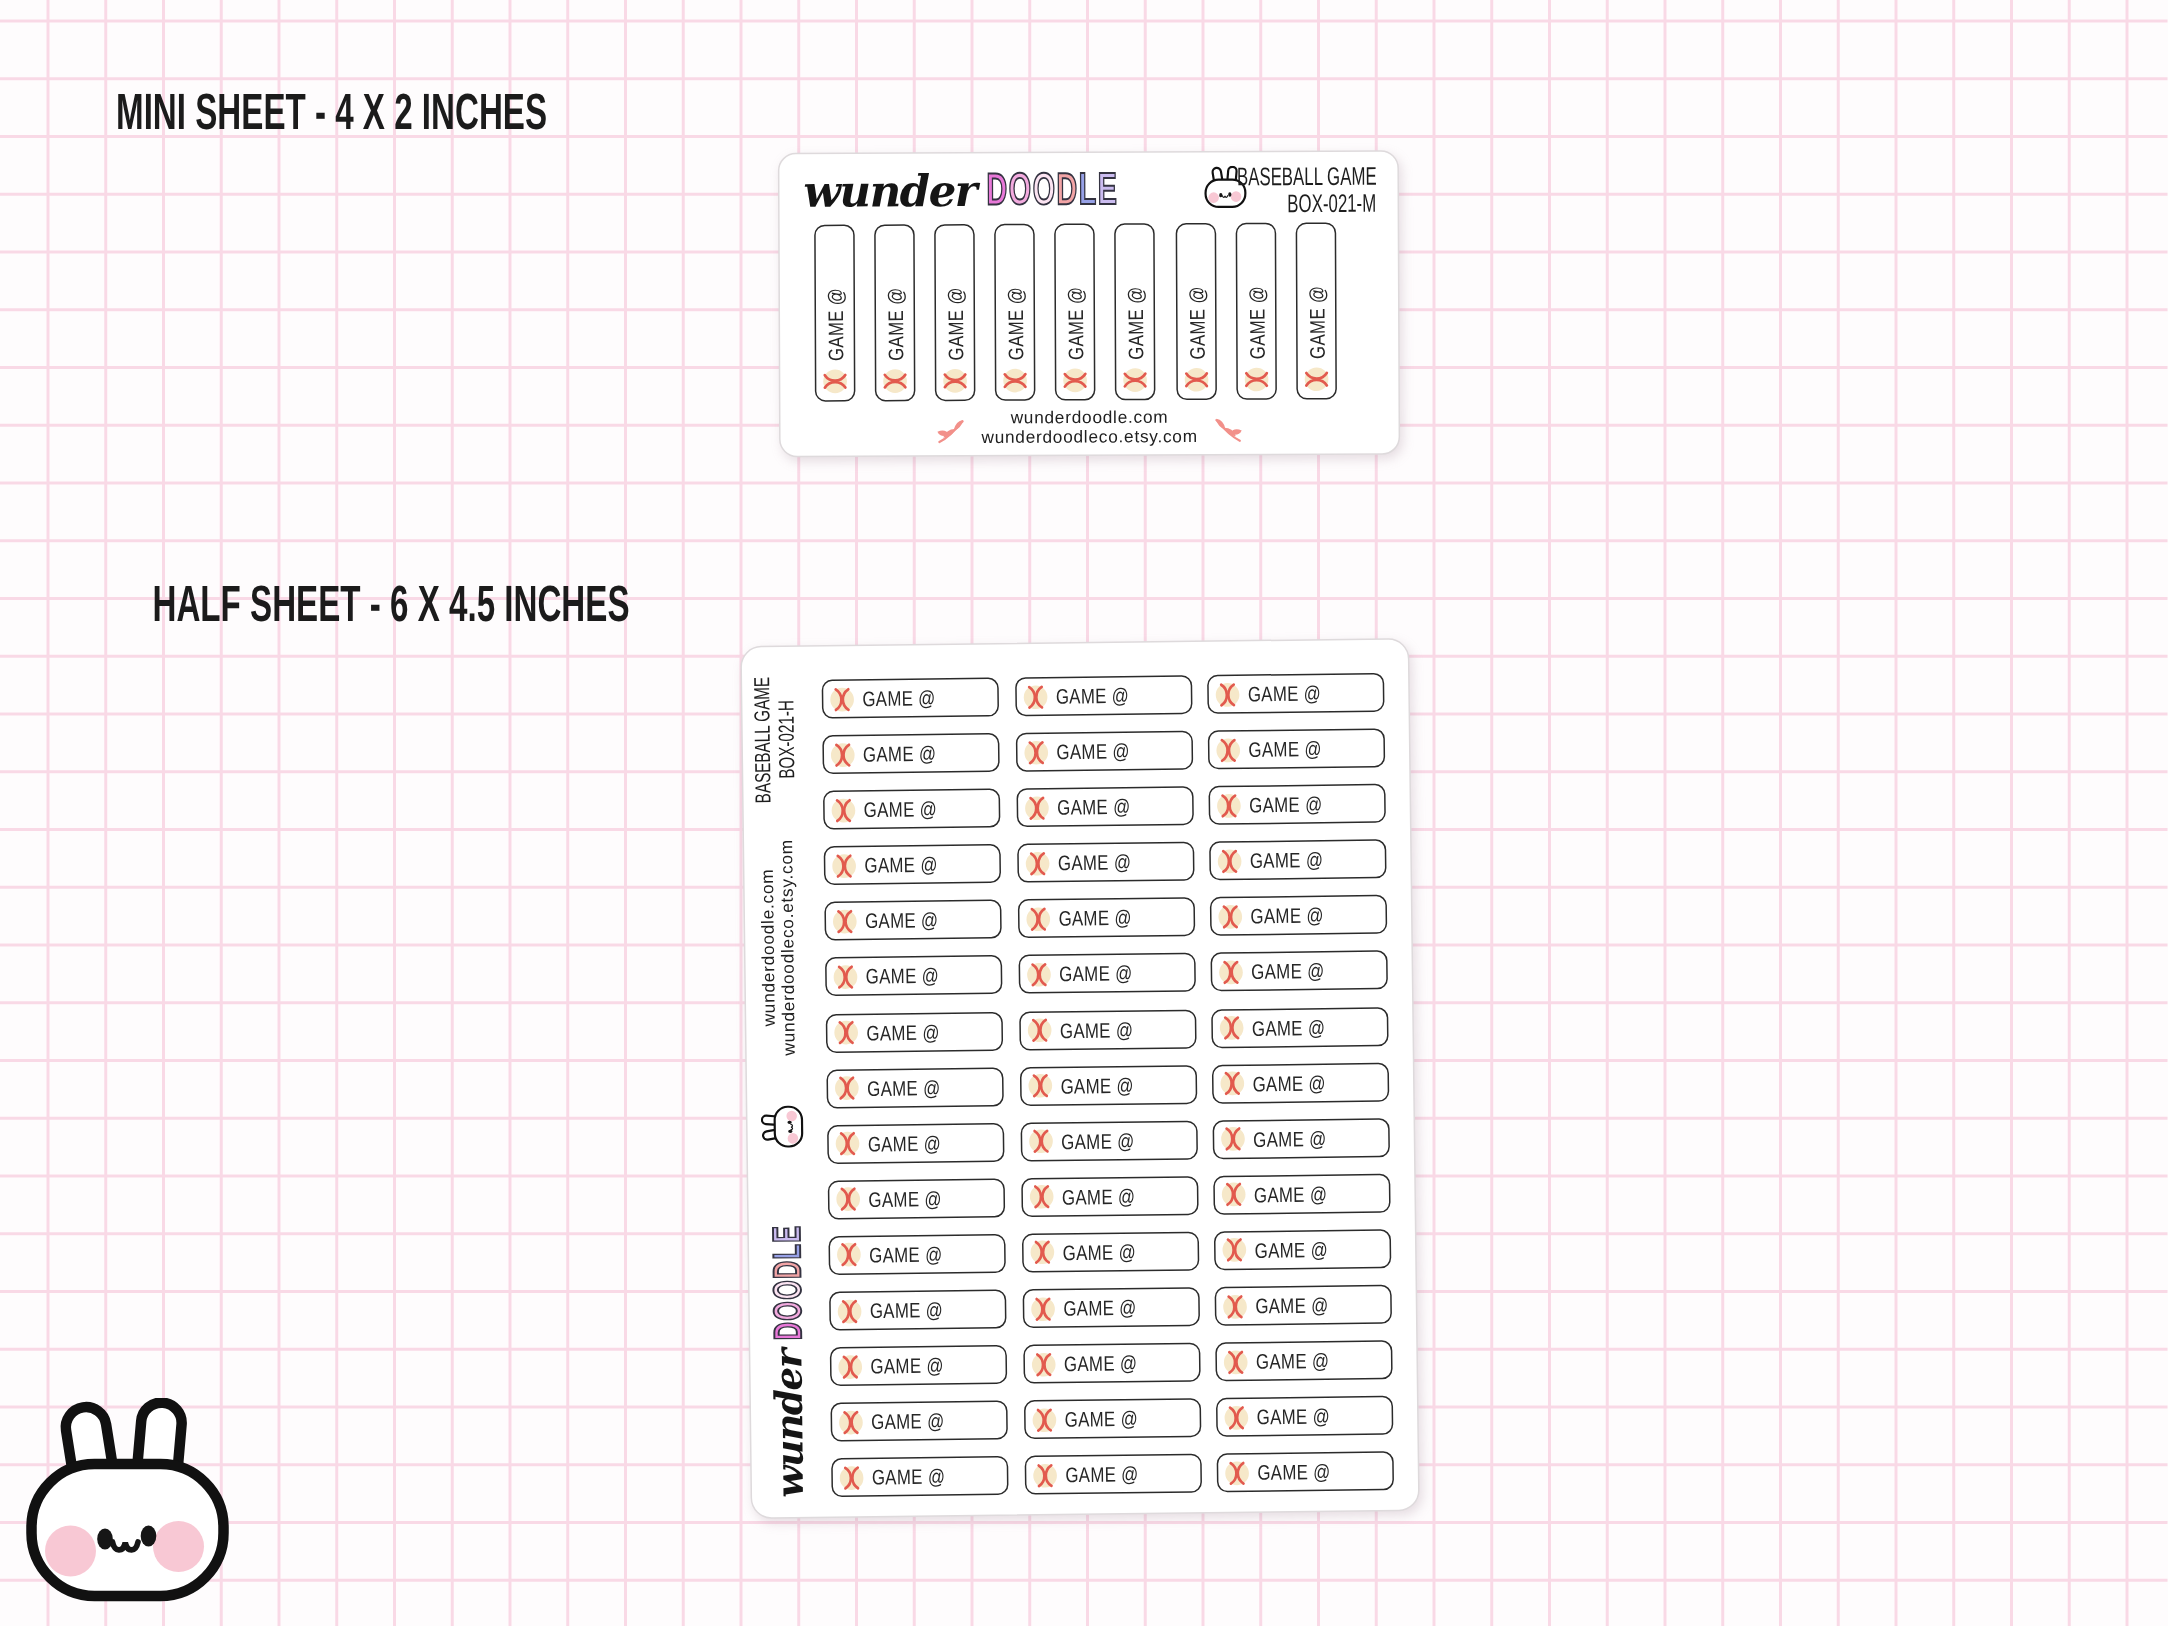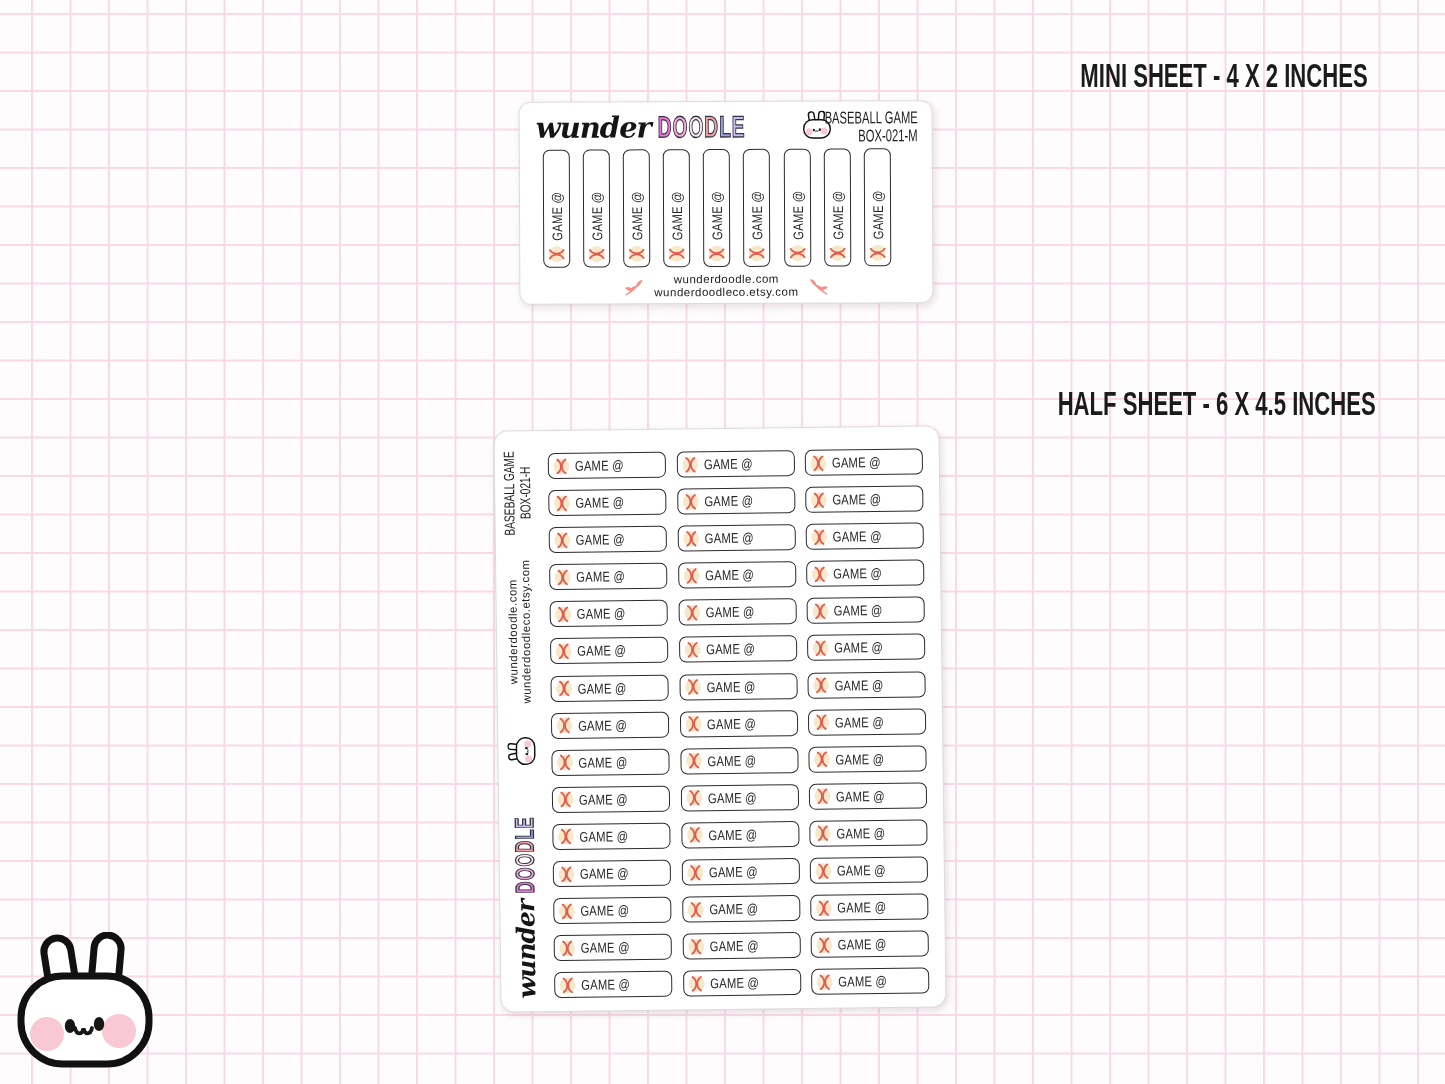--- a/index.html
+++ b/index.html
@@ -7,21 +7,21 @@
     width:1445px;height:1084px;position:relative;overflow:hidden;
     font-family:"Liberation Sans", sans-serif;
     background-color:#fefcfd;
     background-image:
       linear-gradient(to right, #f9d9e6 2px, transparent 2px),
       linear-gradient(to bottom, #f9d9e6 2px, transparent 2px);
     background-size:38.5px 38.5px;
     background-position:31px 13px;
   }
   .title{
-    position:absolute;left:0;width:100%;text-align:right;
+    position:absolute;left:0;width:100%;text-align:left;
     color:#1b1b1b;font-weight:700;font-size:34px;line-height:1;
     white-space:nowrap;
   }
   .title>span{display:inline-block;transform:scaleX(0.65);transform-origin:center;}
   #mini-title{top:58px;}
   #half-title{top:386px;margin-left:16px;}
 
   .sheet{
     position:absolute;background:#fff;border:1px solid #dedadc;
     box-shadow:2px 3px 7px rgba(170,145,158,0.28);

